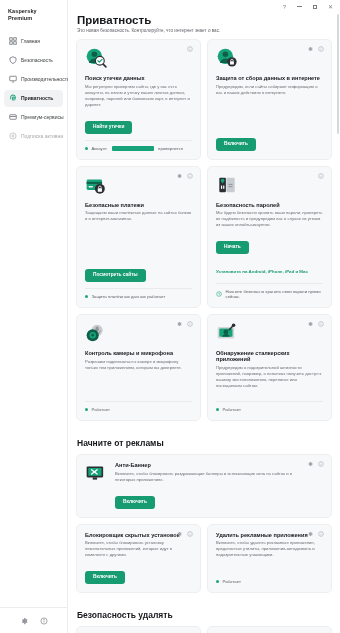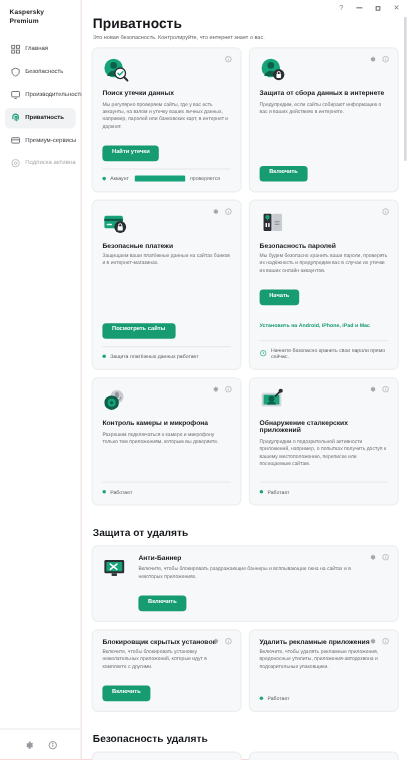--- a/index.html
+++ b/index.html
@@ -5,21 +5,21 @@
   * { box-sizing: border-box; margin: 0; padding: 0; }
   html, body {
     width: 340px; height: 633px;
     font-family: "Liberation Sans", sans-serif;
     background: #ffffff;
     overflow: hidden;
   }
   .app {
     display: flex;
     width: 340px; height: 633px;
-    background: #ef4444;
+    background: #c4b5fd;
     position: relative;
   }
 
   
   .sidebar {
     width: 68px; height: 633px;
     background: #ffffff;
     display: flex; flex-direction: column;
     flex: 0 0 68px;
     border-right: 1px solid #ececee;
@@ -484,21 +484,21 @@
           <div class="card-foot">
             <div class="status">
               <span class="dot"></span>
               <span>Работает</span>
             </div>
           </div>
         </div>
 
       </div>
 
-      <h2 class="section-title">Защита от удалять</h2>
+      <h2 class="section-title">Начните от рекламы</h2>
 
       <div class="card row">
         <div class="card-acts">
           <svg viewBox="0 0 16 16" fill="currentColor">
             <path d="M8 5.6a2.4 2.4 0 100 4.8 2.4 2.4 0 000-4.8zm0 3.7a1.3 1.3 0 110-2.6 1.3 1.3 0 010 2.6z"></path>
             <path d="M13.8 8c0-.3 0-.5-.1-.8l1.1-.9-1.2-2-1.3.5c-.4-.3-.8-.6-1.3-.7L10.7 2.6H8.3L8 4.1c-.5.1-.9.4-1.3.7l-1.3-.5-1.2 2 1.1.9c0 .3-.1.5-.1.8s0 .5.1.8l-1.1.9 1.2 2 1.3-.5c.4.3.8.6 1.3.7l.3 1.5h2.4l.3-1.5c.5-.1.9-.4 1.3-.7l1.3.5 1.2-2-1.1-.9c.1-.3.1-.5.1-.8z" opacity=".9"></path>
           </svg>
           <svg viewBox="0 0 16 16" fill="none" stroke="currentColor" stroke-width="1.4">
             <circle cx="8" cy="8" r="6.3"></circle>
               <path d="M8 7.2v4"></path>

